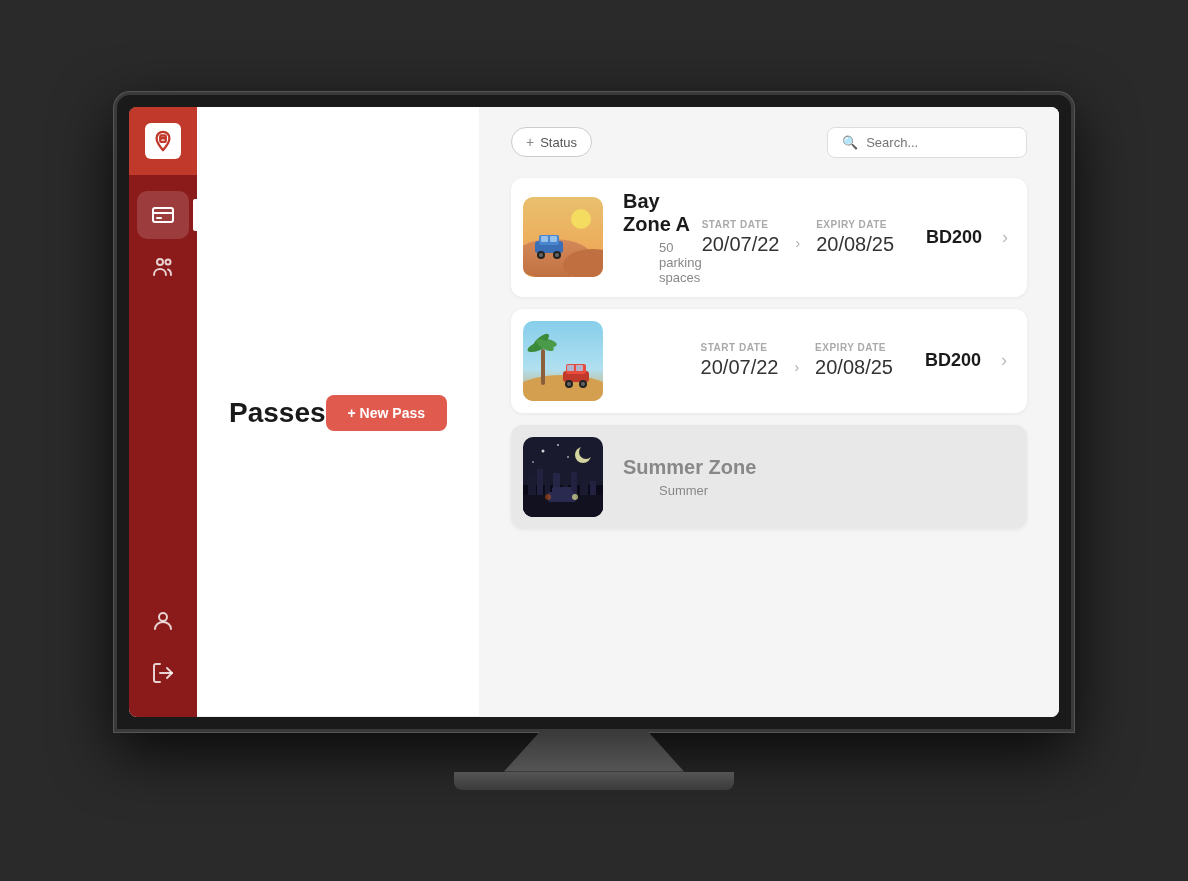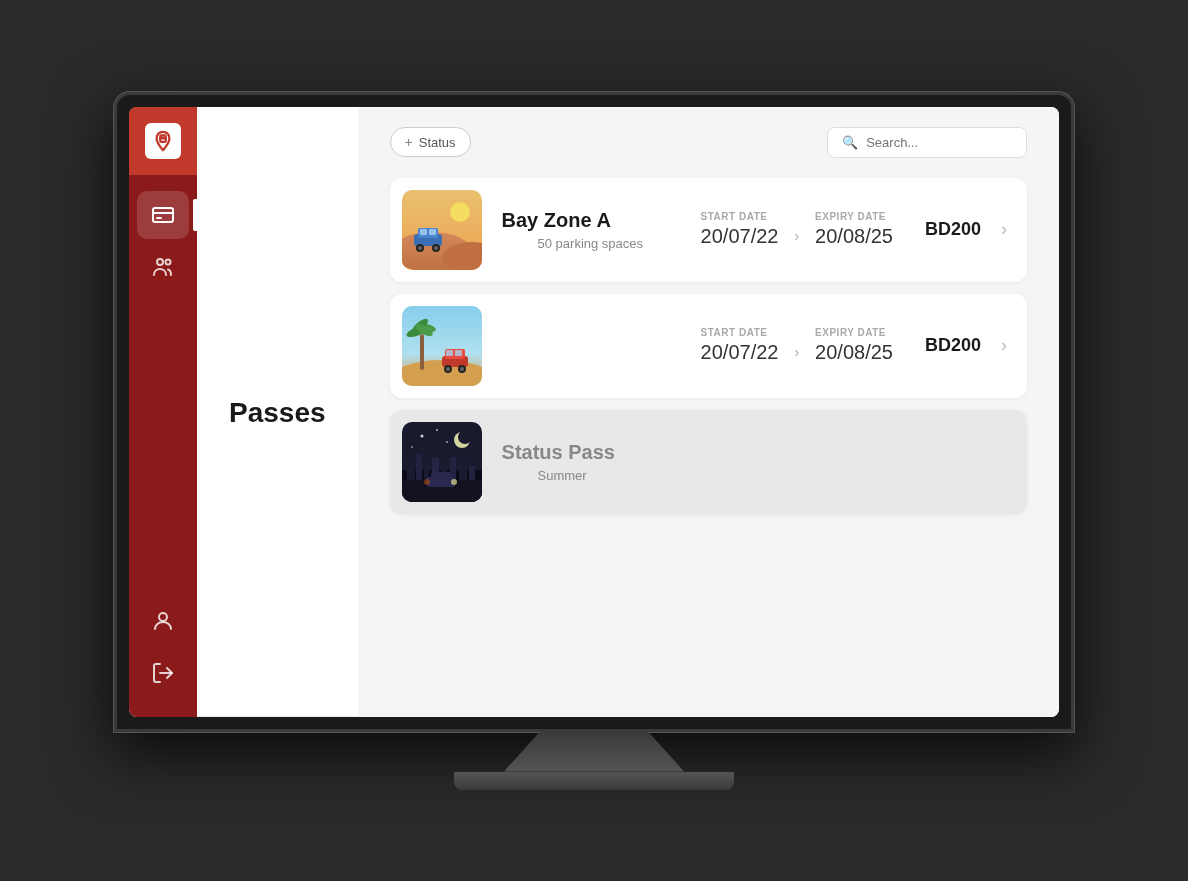--- a/index.html
+++ b/index.html
@@ -386,20 +386,21 @@
               <polyline points="16 17 21 12 16 7"></polyline>
               <line x1="21" y1="12" x2="9" y2="12"></line>
             </svg>
           </div>
         </div>
       </div>
 
       <div class="main-content">
         <div class="main-header">
           <h1 class="page-title">Passes</h1>
+          <button class="new-pass-btn">+ New Pass</button>
         </div>
 
         <div class="main-body">
           <div class="filters-row">
             <div class="status-filter">
               <span style="font-size:14px;color:#888;">+</span>
               <span>Status</span>
             </div>
             <div class="search-box">
               <span style="color:#aaa;font-size:13px;">🔍</span>
@@ -534,21 +535,21 @@
                   <rect x="0" y="58" width="80" height="22" fill="#111120"></rect>
 
                   <rect x="25" y="55" width="28" height="10" rx="2" fill="#2a2a50"></rect>
                   <rect x="29" y="50" width="20" height="8" rx="2" fill="#2a2a50"></rect>
 
                   <circle cx="52" cy="60" r="3" fill="#ffffa0" opacity="0.6"></circle>
                   <circle cx="25" cy="60" r="3" fill="#ff6600" opacity="0.4"></circle>
                 </svg>
               </div>
               <div class="pass-info">
-                <div class="pass-name" style="color:#888;">Status Pass</div>
+                <div class="pass-name" style="color:#888;">Summer Zone</div>
                 <div class="pass-subtitle">Summer</div>
               </div>
             </div>
 
           </div>
         </div>
       </div>
 
     </div>
   </div>

